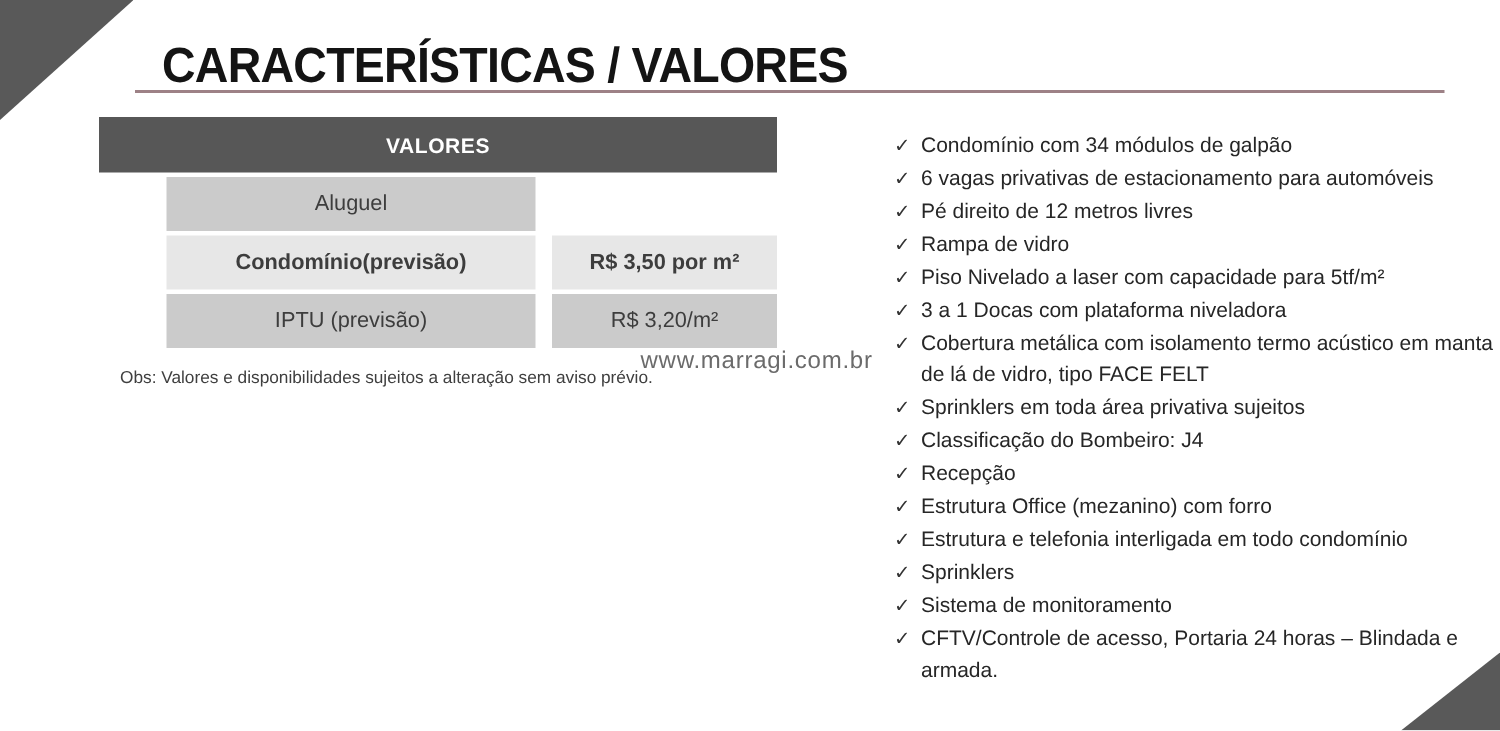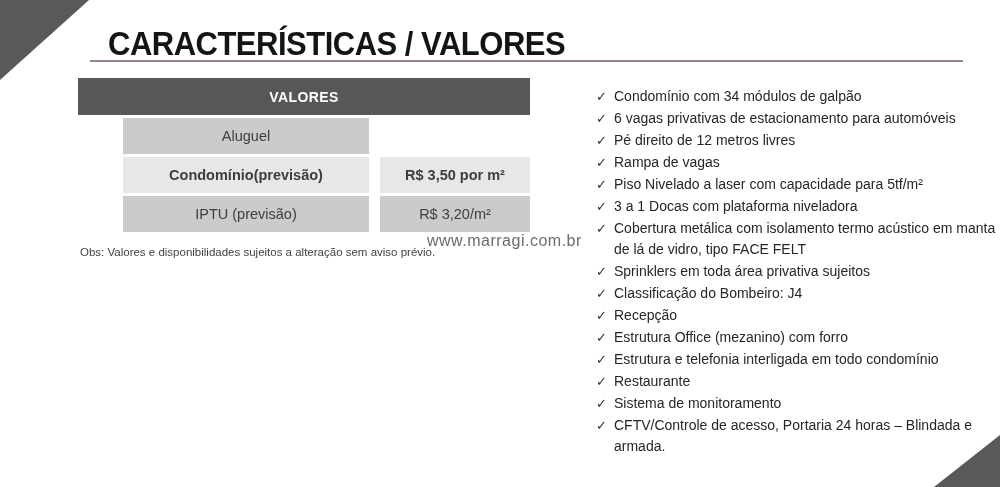--- a/index.html
+++ b/index.html
@@ -22,21 +22,21 @@
   }
   .page-title {
     position:absolute; left:108px; top:4px;
     font-size:31px; font-weight:bold; letter-spacing:-0.5px; color:#141414;
     transform:scaleY(1.06); transform-origin:left top; white-space:nowrap;
   }
   .accent-rule {
     position:absolute; left:90px; top:60px; width:873px; height:2px;
     background:var(--accent-line);
   }
-  .values-table { position:absolute; left:78px; top:78px; width:452px; }
+  .values-table { position:absolute; left:66px; top:78px; width:452px; }
   .tbl-header {
     height:37px; background:var(--table-header-bg);
     display:flex; align-items:center; justify-content:center;
     color:#ffffff; font-weight:bold; font-size:14px; letter-spacing:0.4px;
   }
   .tbl-row { display:flex; gap:11px; margin-top:3px; height:36px;padding-left:45px; }
   .cell {
     display:flex; align-items:center; justify-content:center;
     font-size:14.5px; color:#3d3d3d;
   }
@@ -97,21 +97,21 @@
   <div class="feature">
     <span class="check">✓</span>
     <span class="txt">6 vagas privativas de estacionamento para automóveis</span>
   </div>
   <div class="feature">
     <span class="check">✓</span>
     <span class="txt">Pé direito de 12 metros livres</span>
   </div>
   <div class="feature">
     <span class="check">✓</span>
-    <span class="txt">Rampa de vagas</span>
+    <span class="txt">Rampa de vidro</span>
   </div>
   <div class="feature">
     <span class="check">✓</span>
     <span class="txt">Piso Nivelado a laser com capacidade para 5tf/m²</span>
   </div>
   <div class="feature">
     <span class="check">✓</span>
     <span class="txt">3 a 1 Docas com plataforma niveladora</span>
   </div>
   <div class="feature">
@@ -133,21 +133,21 @@
   <div class="feature">
     <span class="check">✓</span>
     <span class="txt">Estrutura Office (mezanino) com forro</span>
   </div>
   <div class="feature">
     <span class="check">✓</span>
     <span class="txt">Estrutura e telefonia interligada em todo condomínio</span>
   </div>
   <div class="feature">
     <span class="check">✓</span>
-    <span class="txt">Restaurante</span>
+    <span class="txt">Sprinklers</span>
   </div>
   <div class="feature">
     <span class="check">✓</span>
     <span class="txt">Sistema de monitoramento</span>
   </div>
   <div class="feature">
     <span class="check">✓</span>
     <span class="txt">CFTV/Controle de acesso, Portaria 24 horas – Blindada e armada.</span>
   </div>
 </div>

